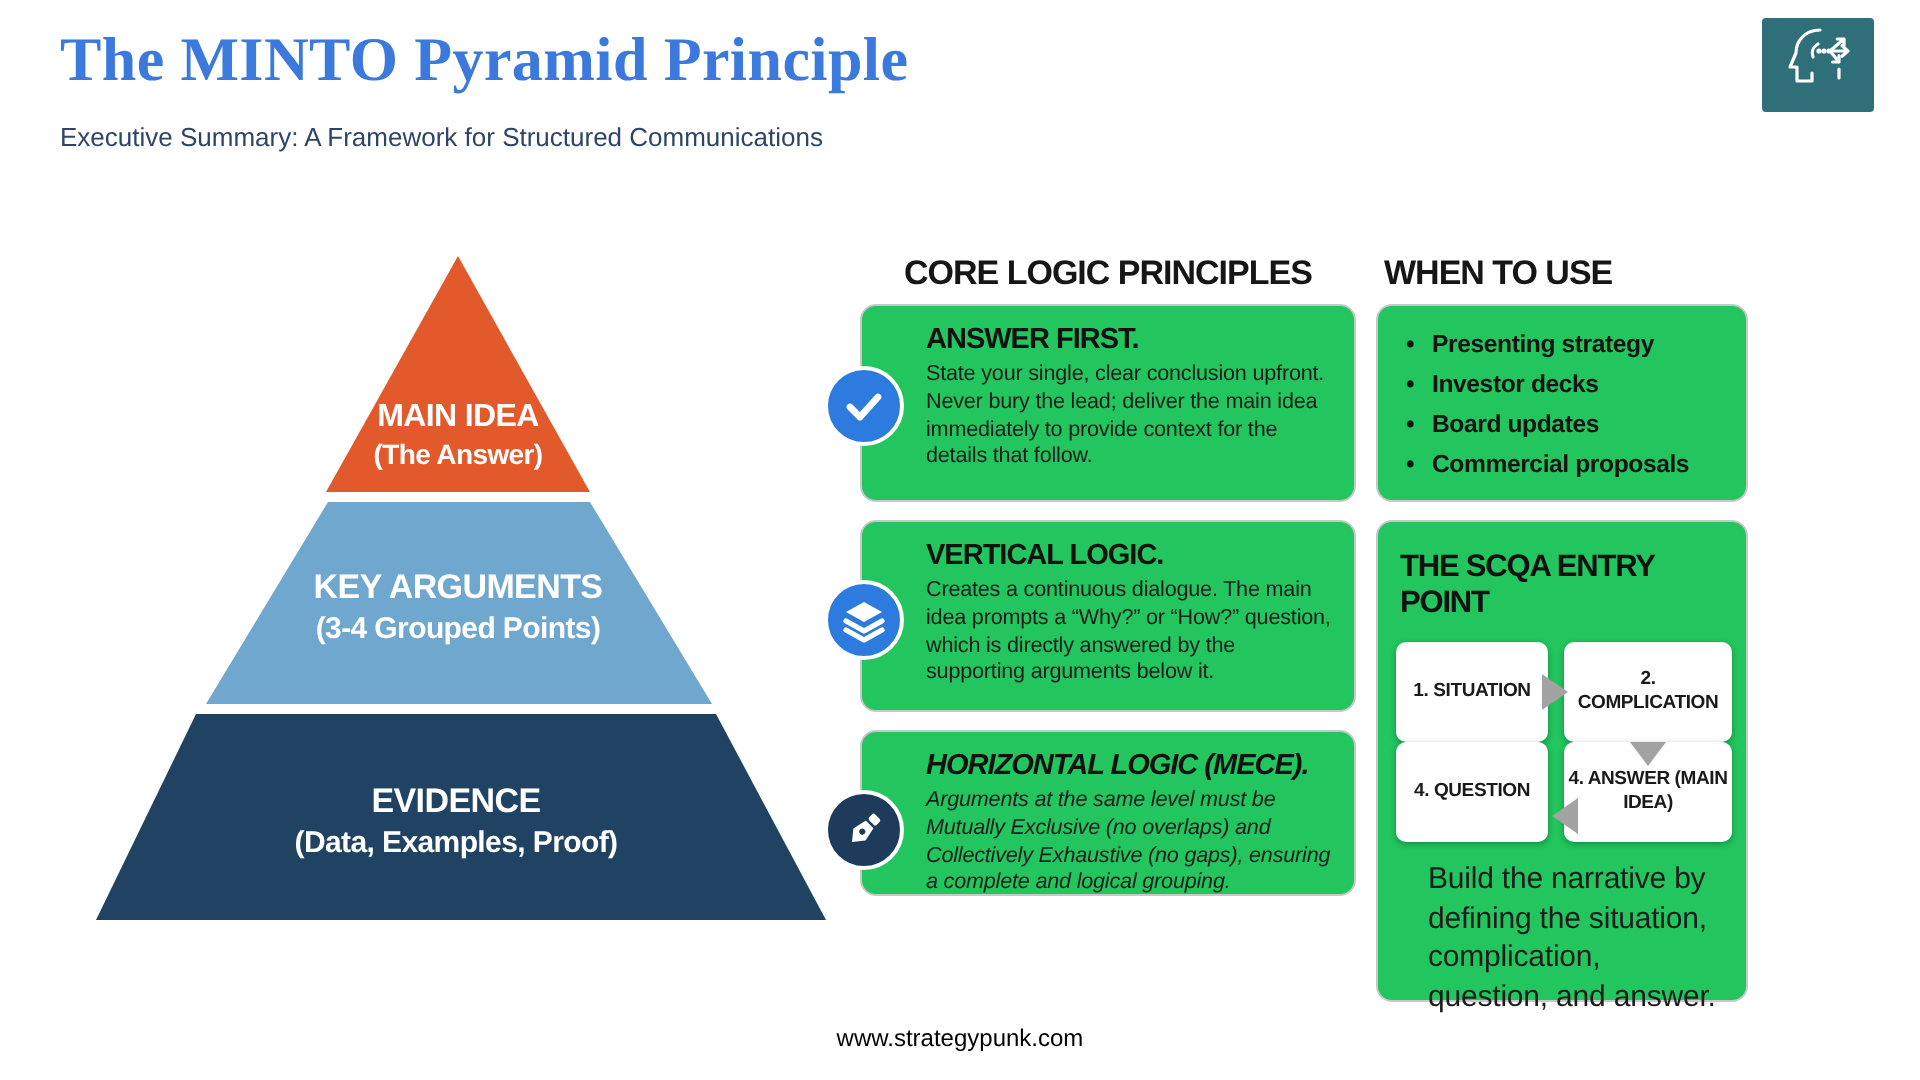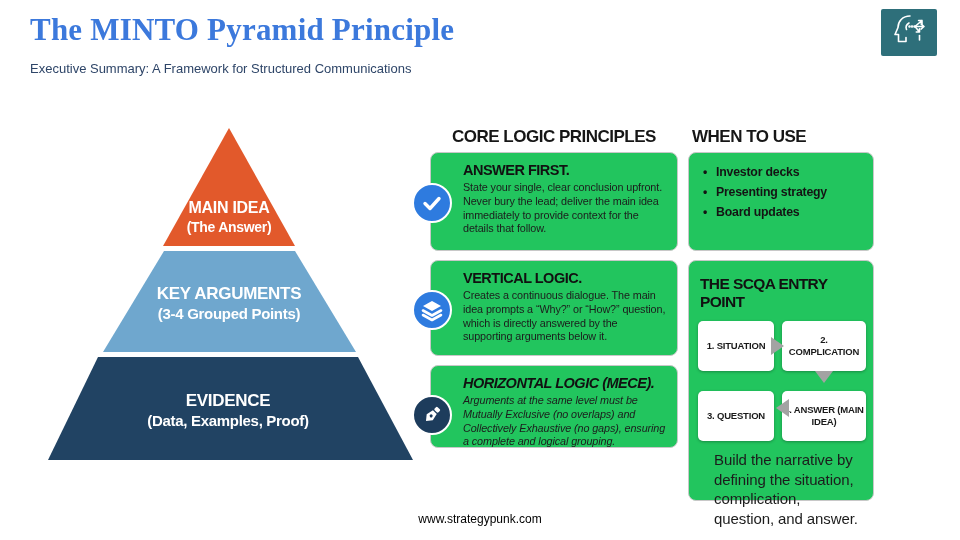--- a/index.html
+++ b/index.html
@@ -47,21 +47,21 @@
   .when-card ul { list-style: none; }
   .when-card li {
     font-size: 12.3px; font-weight: bold; letter-spacing: -0.2px; color: #141414;
     line-height: 20px; padding-left: 17px; position: relative;
   }
   .when-card li::before {
     content: "•"; position: absolute; left: 4px; top: 0; color: #141414;
   }
   .scqa-card { left: 688px; top: 260px; width: 186px; height: 241px; padding: 10px 9px; }
   .scqa-title { font-size: 15.5px; font-weight: bold; color: #111; letter-spacing: -0.6px; margin: 4px 0 10px 2px; }
-  .scqa-grid { position: relative; display: grid; grid-template-columns: 76px 84px; grid-auto-rows: 50px; gap: 20px 8px; }
+  .scqa-grid { position: relative; display: grid; grid-template-columns: 76px 84px; grid-auto-rows: 50px; gap: 0 8px; }
   .scqa-box {
     background: #ffffff; border-radius: 5px;
     box-shadow: 0 1px 3px rgba(0,0,0,0.3);
     display: flex; align-items: center; justify-content: center; text-align: center;
     font-size: 9.5px; font-weight: bold; color: #1a1a1a; letter-spacing: -0.2px;
     line-height: 1.25; padding: 2px;
   }
   .arr { position: absolute; width: 0; height: 0; }
   .arr-right { left: 73px; top: 16px; border-top: 9px solid transparent; border-bottom: 9px solid transparent; border-left: 13px solid #a3a3a3; }
   .arr-down  { left: 117px; top: 50px; border-left: 9px solid transparent; border-right: 9px solid transparent; border-top: 12px solid #a3a3a3; }
@@ -141,32 +141,33 @@
       <path d="M9.3 8 h5.4 l1.6 7.2 L12 20.5 L7.7 15.2 Z" fill="#fff"></path>
       <circle cx="12" cy="13.2" r="1.5" fill="#1d3c5c"></circle>
     </g>
   </svg>
 </div>
 
 <div class="col-header" style="left:692px; top:127px;">WHEN TO USE</div>
 
 <div class="card when-card">
   <ul>
+    <li>Presenting strategy</li>
     <li>Investor decks</li>
-    <li>Presenting strategy</li>
     <li>Board updates</li>
+    <li>Commercial proposals</li>
   </ul>
 </div>
 
 <div class="card scqa-card">
   <div class="scqa-title">THE SCQA ENTRY POINT</div>
   <div class="scqa-grid">
     <div class="scqa-box">1. SITUATION</div>
     <div class="scqa-box">2. COMPLICATION</div>
-    <div class="scqa-box">3. QUESTION</div>
+    <div class="scqa-box">4. QUESTION</div>
     <div class="scqa-box">4. ANSWER (MAIN IDEA)</div>
     <div class="arr arr-right"></div>
     <div class="arr arr-down"></div>
     <div class="arr arr-left"></div>
   </div>
   <div class="scqa-note">Build the narrative by defining the situation, complication, question, and answer.</div>
 </div>
 
 <div class="footer">www.strategypunk.com</div>
 

